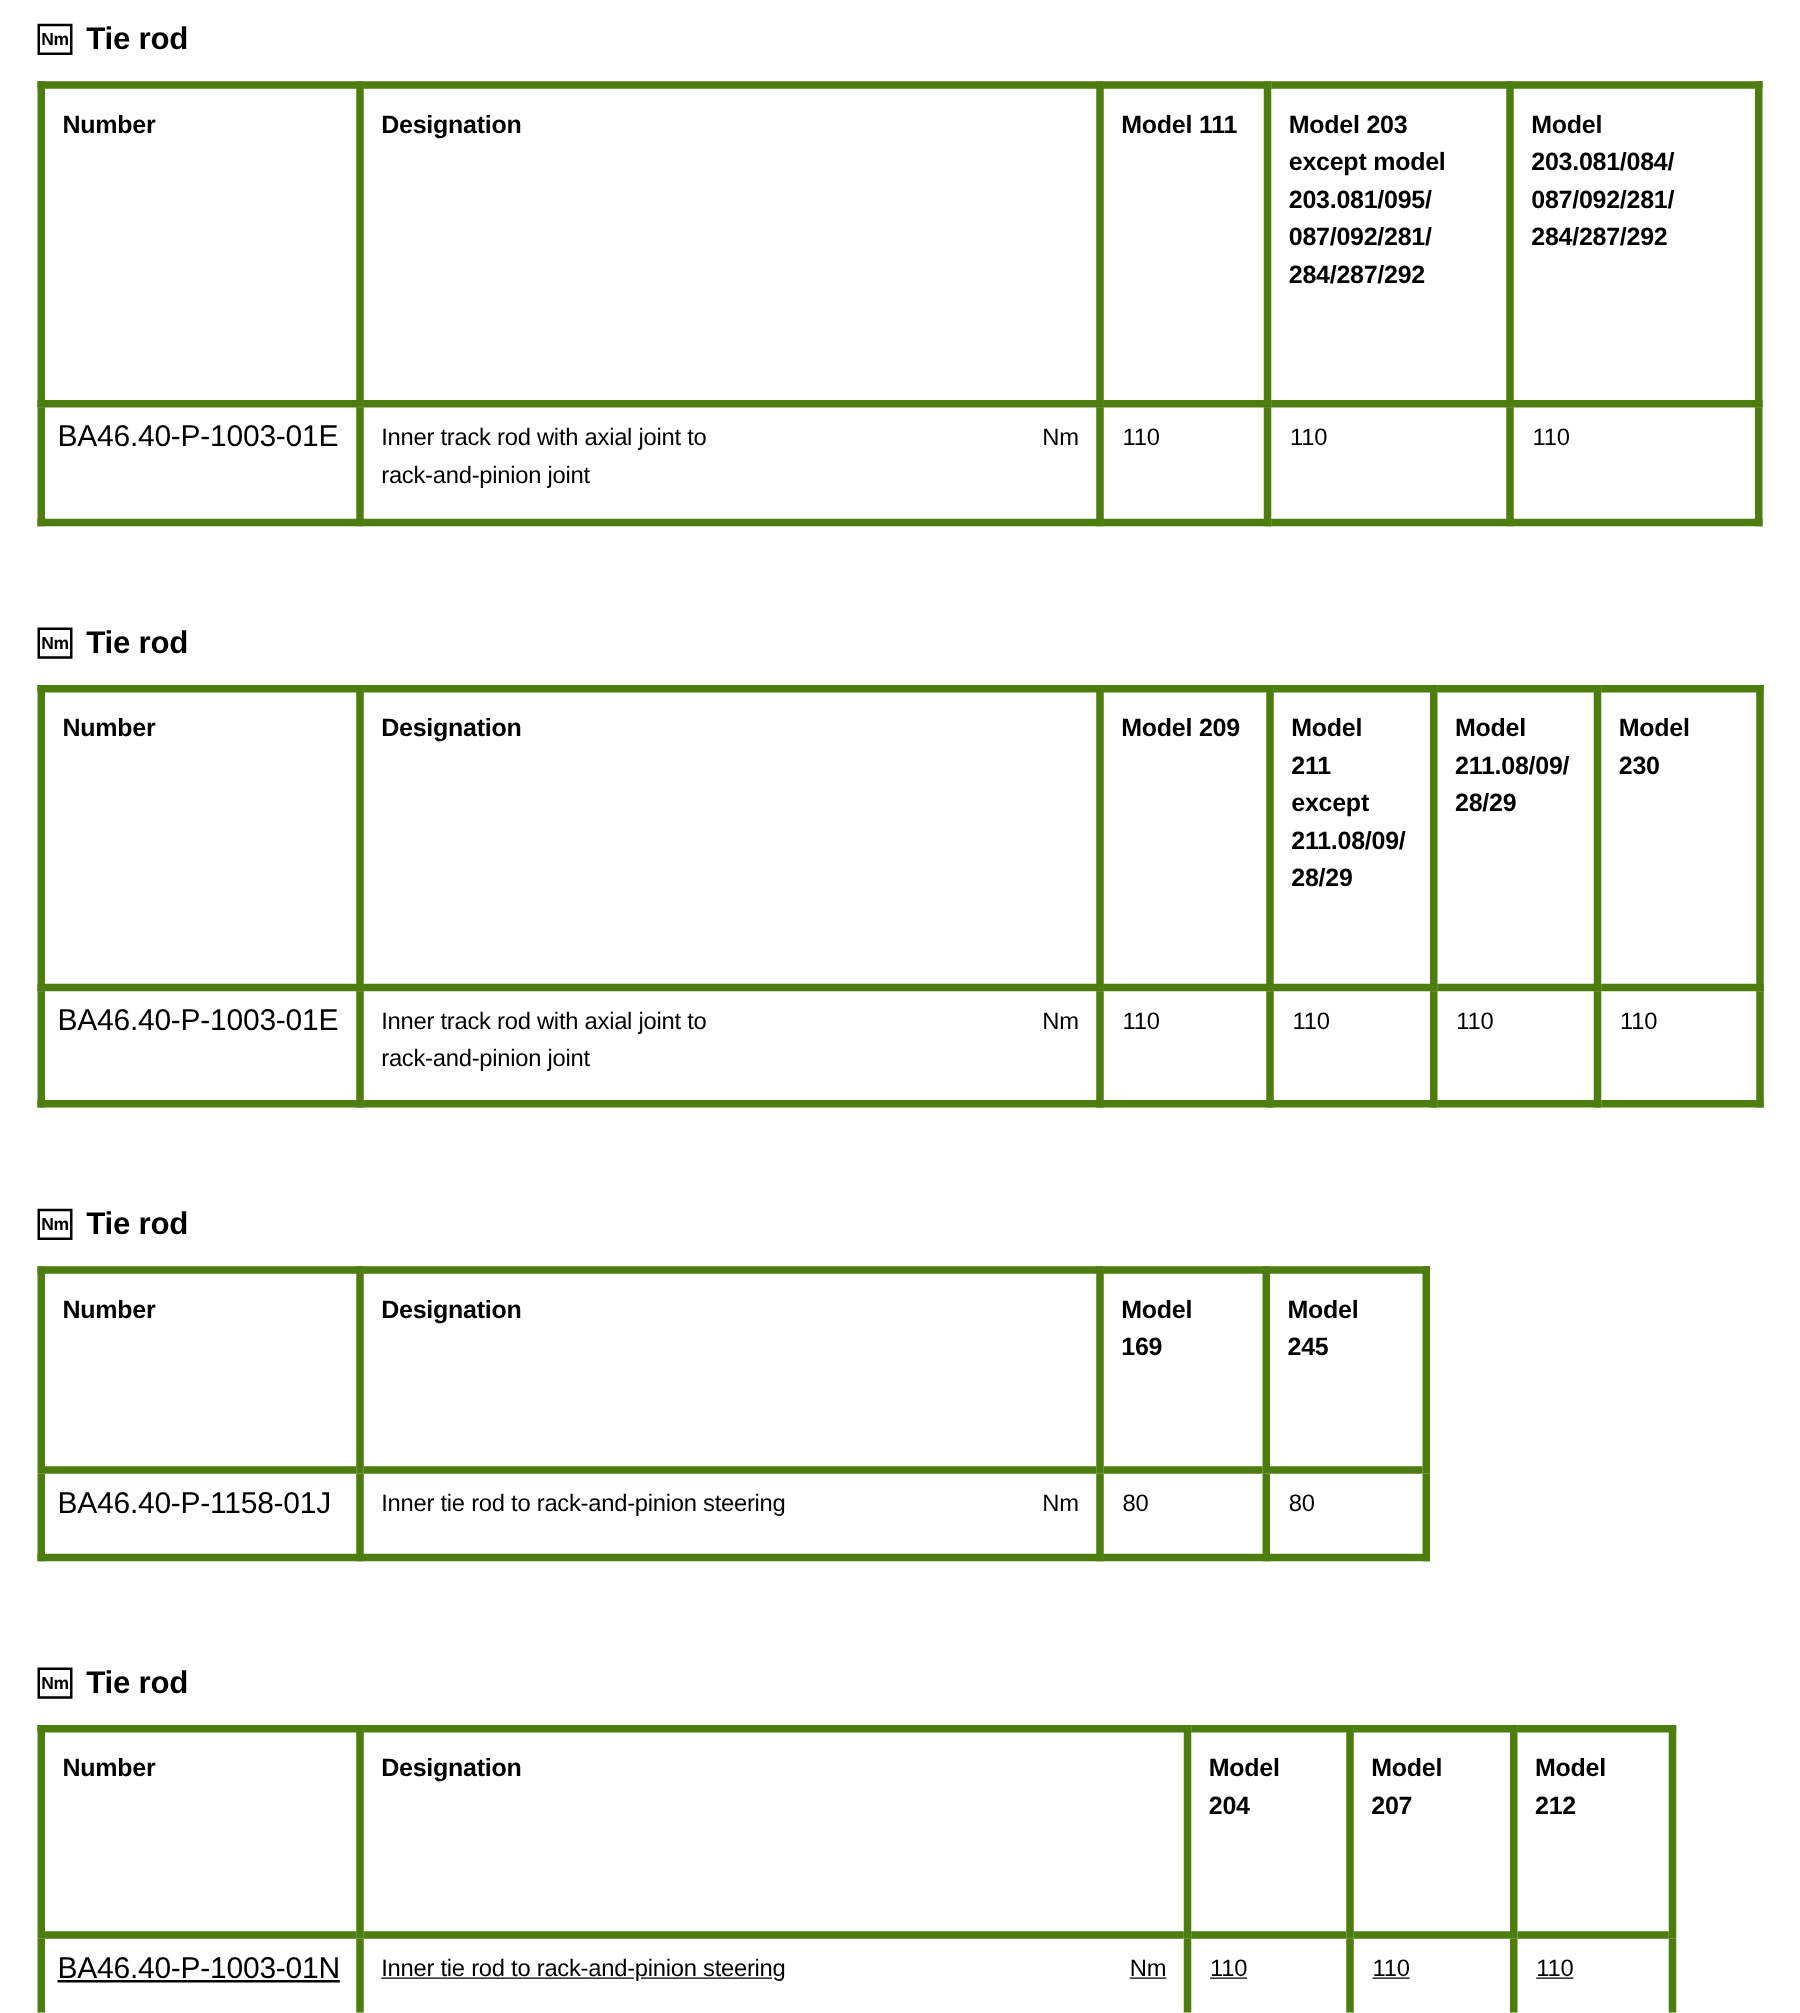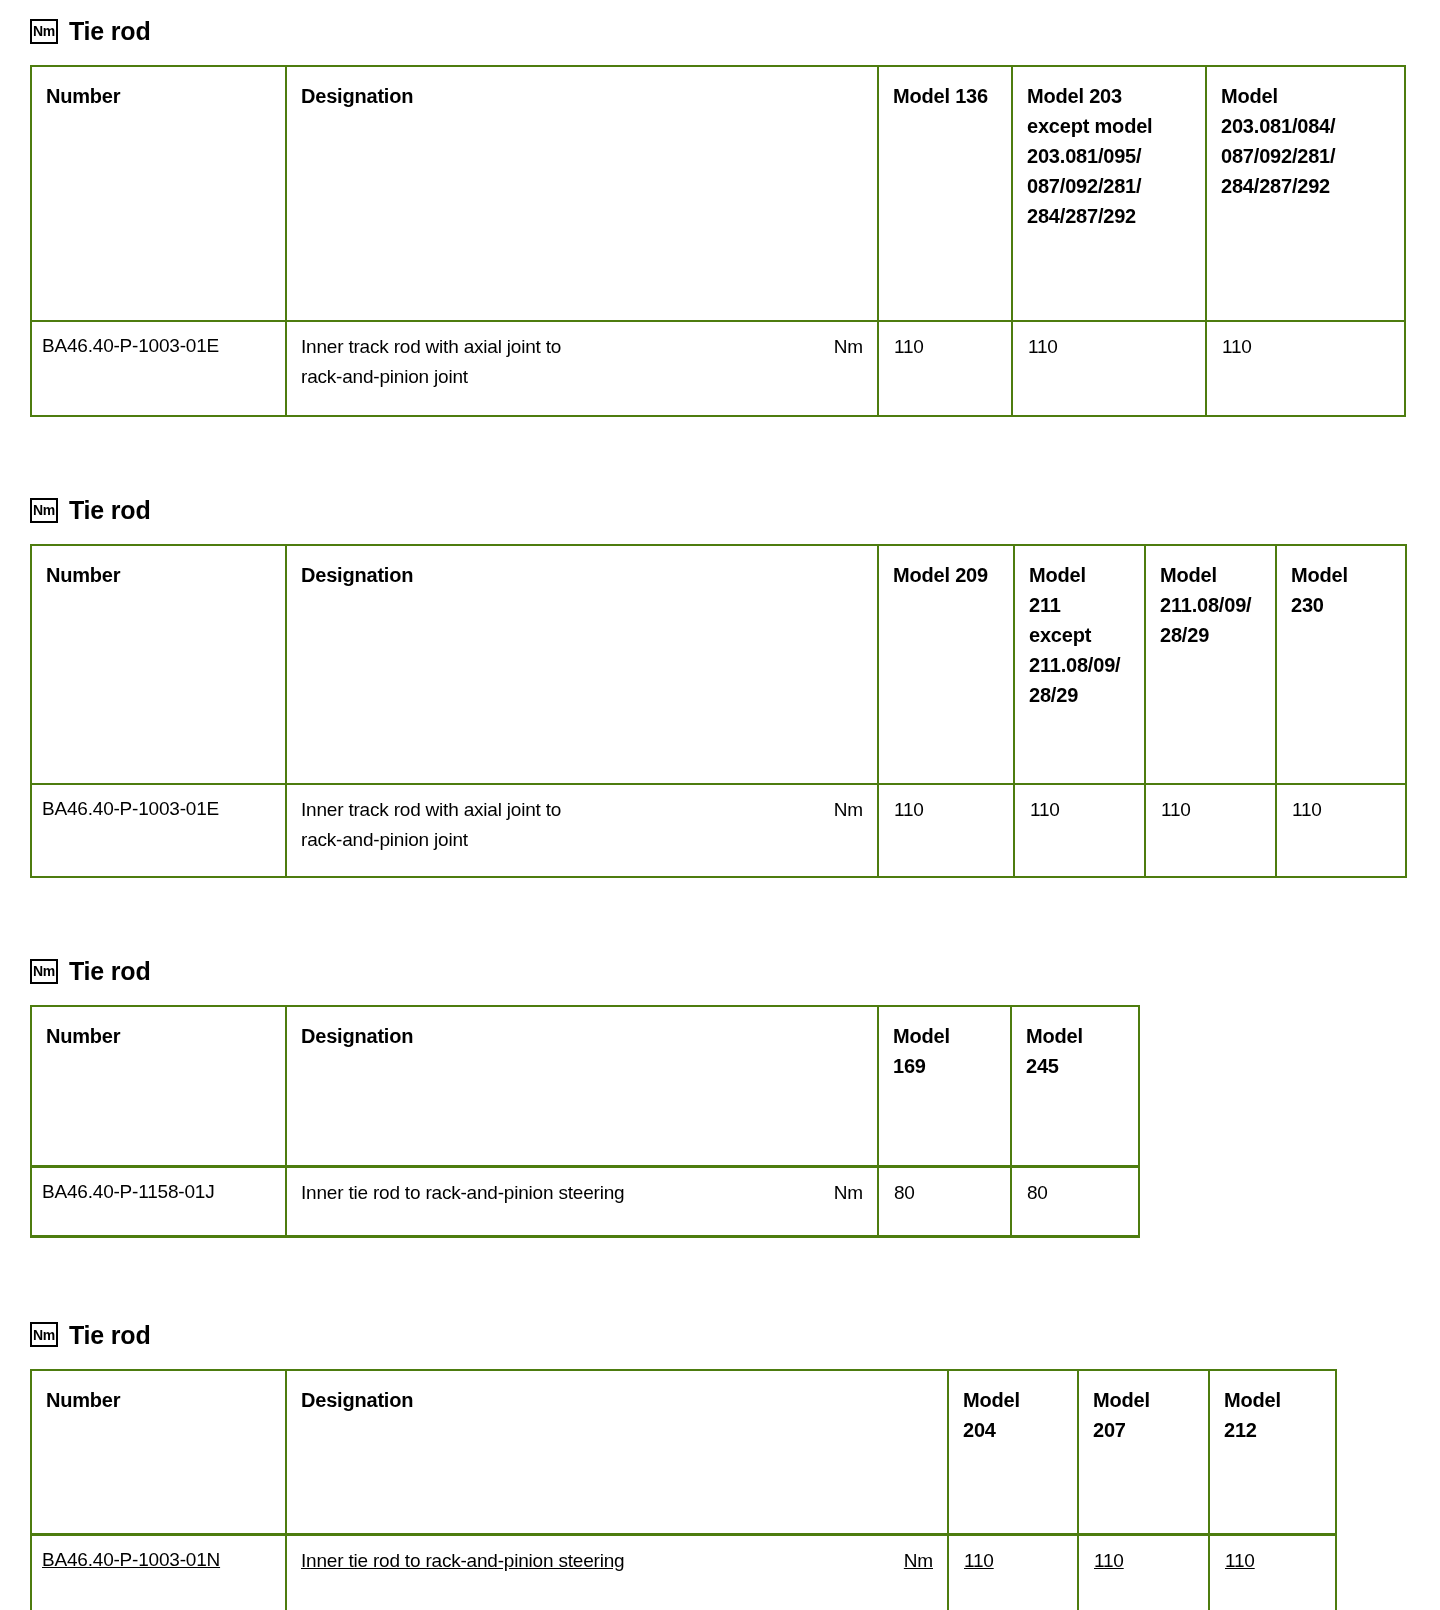--- a/index.html
+++ b/index.html
@@ -26,30 +26,30 @@
     font-size: 14px; font-weight: bold; line-height: 1;
     flex: 0 0 auto;
   }
   .block-title h2 {
     margin: 0; font-size: 25px; font-weight: bold; line-height: 26px;
   }
   table {
     border-collapse: collapse; table-layout: fixed;
     background: #fff;
   }
-  table, th, td { border: 2px solid #4d7c0f; }
+  table, th, td { border: 6px solid #4d7c0f; }
   th, td { vertical-align: top; text-align: left; }
   th {
     font-size: 20px; font-weight: bold; line-height: 30px;
     padding: 14px 10px 8px 14px;
     white-space: pre-line;
   }
   td { font-size: 19px; line-height: 30px; }
   td.num-cell {
-    font-size: 19px; line-height: 24px;
+    font-size: 24px; line-height: 24px;
     padding: 12px 8px 8px 10px;
   }
   td.desig-cell { padding: 10px 14px 8px 14px; }
   .desig-wrap {
     display: flex; justify-content: space-between; align-items: flex-start;
   }
   .desig-text { white-space: pre-line; }
   .unit { flex: 0 0 auto; padding-left: 10px; }
   td.val-cell { padding: 10px 8px 8px 15px; }
   
@@ -73,21 +73,21 @@
       <col style="width:255px">
         <col style="width:592px">
         <col style="width:134px">
         <col style="width:194px">
         <col style="width:199px">
     </colgroup>
     <thead>
       <tr>
         <th>Number</th>
         <th>Designation</th>
-        <th>Model 136</th>
+        <th>Model 111</th>
         <th>Model 203
 except model
 203.081/095/
 087/092/281/
 284/287/292</th>
         <th>Model
 203.081/084/
 087/092/281/
 284/287/292</th>
       </tr>

